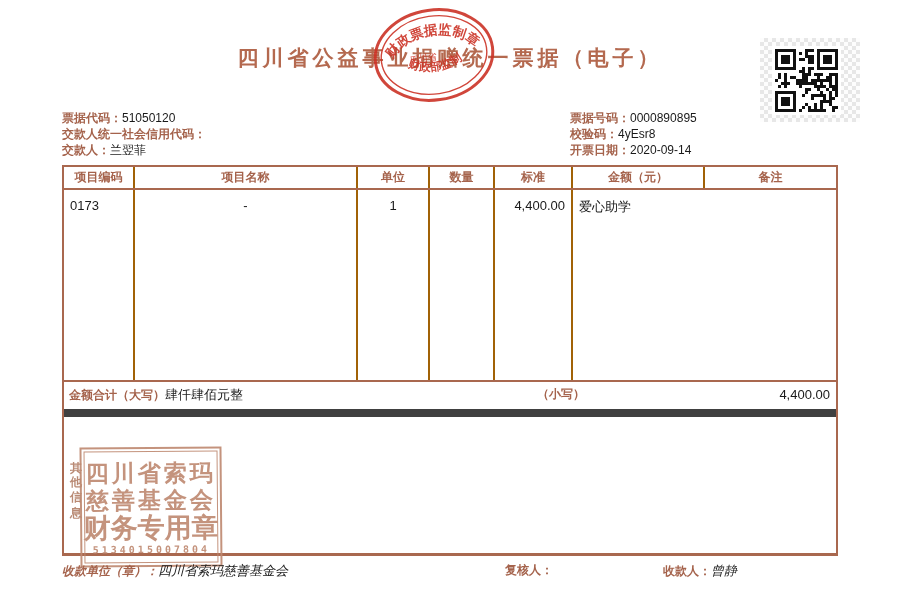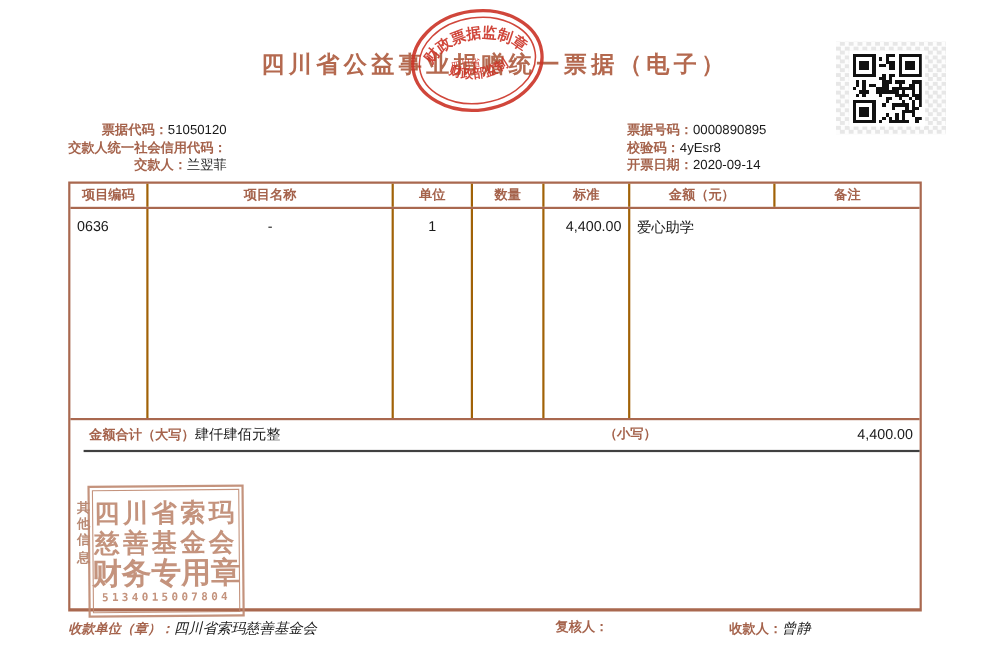--- a/index.html
+++ b/index.html
@@ -12,41 +12,41 @@
   
   .stamp{position:absolute;left:370px;top:4px;transform:rotate(-8deg);opacity:.9;}
   
   .qr-wrap{position:absolute;left:760px;top:38px;width:100px;height:84px;
            background-color:#f4f4f4;
            background-image:conic-gradient(#e7e7e7 25%,#fdfdfd 0 50%,#e7e7e7 0 75%,#fdfdfd 0);
            background-size:8px 8px;}
   .qr-box{position:absolute;left:12px;top:8px;width:69px;height:69px;background:#fff;padding:3px;box-sizing:border-box;}
   
   .info{position:absolute;font-size:12px;line-height:16px;white-space:nowrap;}
-  .info-left{left:62px;top:110px;text-align:right;}
+  .info-left{left:62px;top:110px;}
   .info-right{left:570px;top:110px;}
   .lbl{color:#a5634c;font-family:"DejaVu Serif","Liberation Serif",serif;font-weight:bold;}
   .val{color:#1a1a1a;}
   
   .receipt-table{position:absolute;left:62px;top:165px;width:776px;height:391px;
                  border:2px solid #a9684f;border-bottom-width:3px;box-sizing:border-box;
                  display:flex;flex-direction:column;}
   .grid{display:grid;grid-template-columns:71px 223px 72px 65px 78px 132px auto;}
   .row-head{height:21px;border-bottom:2px solid #a9684f;}
   .row-head .c{display:flex;align-items:center;justify-content:center;
                color:#a5634c;font-family:"DejaVu Serif","Liberation Serif",serif;
                font-weight:bold;font-size:12px;}
   .row-body{height:190px;border-bottom:2px solid #a9684f;font-size:13px;color:#1a1a1a;}
   .c{border-right:2px solid #a16207;box-sizing:border-box;overflow:hidden;}
   .c:last-child{border-right:none;}
   .row-body .c{padding-top:8px;}
   .ta-c{text-align:center;} .ta-r{text-align:right;padding-right:6px;}
   .pad-l{padding-left:6px;}
-  .row-total{height:27px;position:relative;border-bottom:2px solid #404040;
-             font-size:12px;line-height:25px;margin-left:12px;}
+  .row-total{height:27px;position:relative;border-bottom:8px solid #404040;
+             font-size:12px;line-height:25px;}
   .row-total .lbl{padding-left:5px;}
   .total-xiaoxie{position:absolute;left:468px;top:0;}
   .total-amount{position:absolute;right:6px;top:0;color:#1a1a1a;font-size:13px;}
   .row-bottom{flex:1;position:relative;}
   
   .seal{position:absolute;left:16px;top:30px;width:142px;height:120px;
         border:2px solid #bf8a72;box-sizing:border-box;opacity:.92;transform:rotate(-.5deg);}
   .seal-inner{position:absolute;left:2px;top:2px;right:2px;bottom:2px;border:1px solid #bf8a72;
               display:flex;flex-direction:column;align-items:center;justify-content:center;
               color:#bf8a72;font-family:"DejaVu Serif","Liberation Serif",serif;font-weight:bold;}
@@ -251,21 +251,21 @@
       <div class="c">项目编码</div>
       <div class="c">项目名称</div>
       <div class="c">单位</div>
       <div class="c">数量</div>
       <div class="c">标准</div>
       <div class="c">金额（元）</div>
       <div class="c">备注</div>
     </div>
 
     <div class="grid row-body">
-      <div class="c pad-l">0636</div>
+      <div class="c pad-l">0173</div>
       <div class="c ta-c">-</div>
       <div class="c ta-c">1</div>
       <div class="c ta-c"></div>
       <div class="c ta-r">4,400.00</div>
       <div class="c pad-l">爱心助学</div>
     </div>
 
     <div class="row-total">
       <span class="lbl">金额合计（大写）</span><span class="val" style="font-size:13px;">肆仟肆佰元整</span>
       <span class="lbl total-xiaoxie">（小写）</span>

